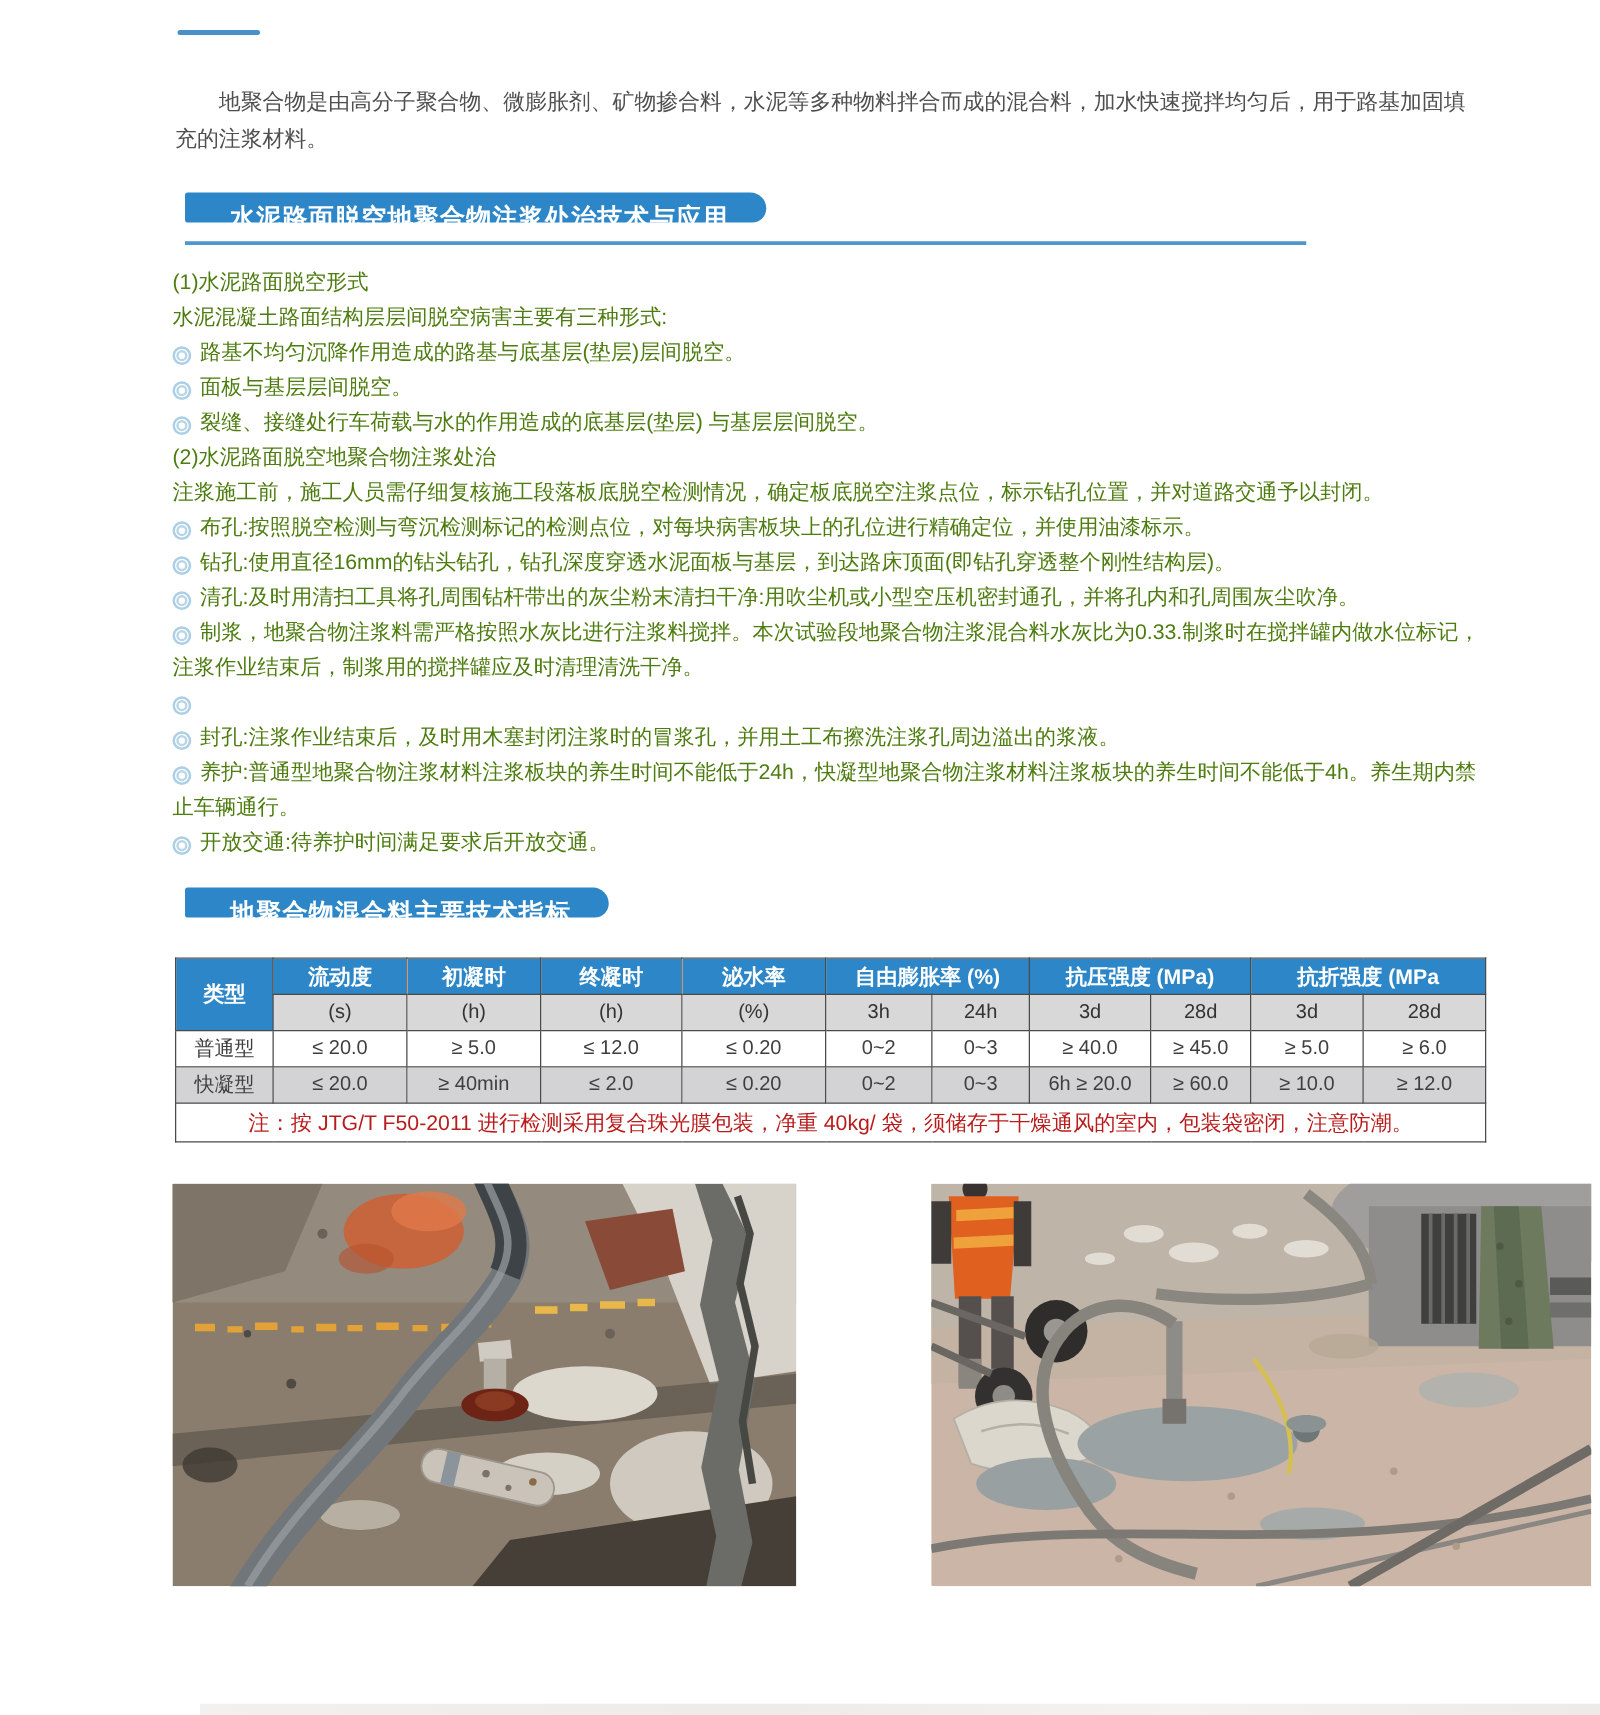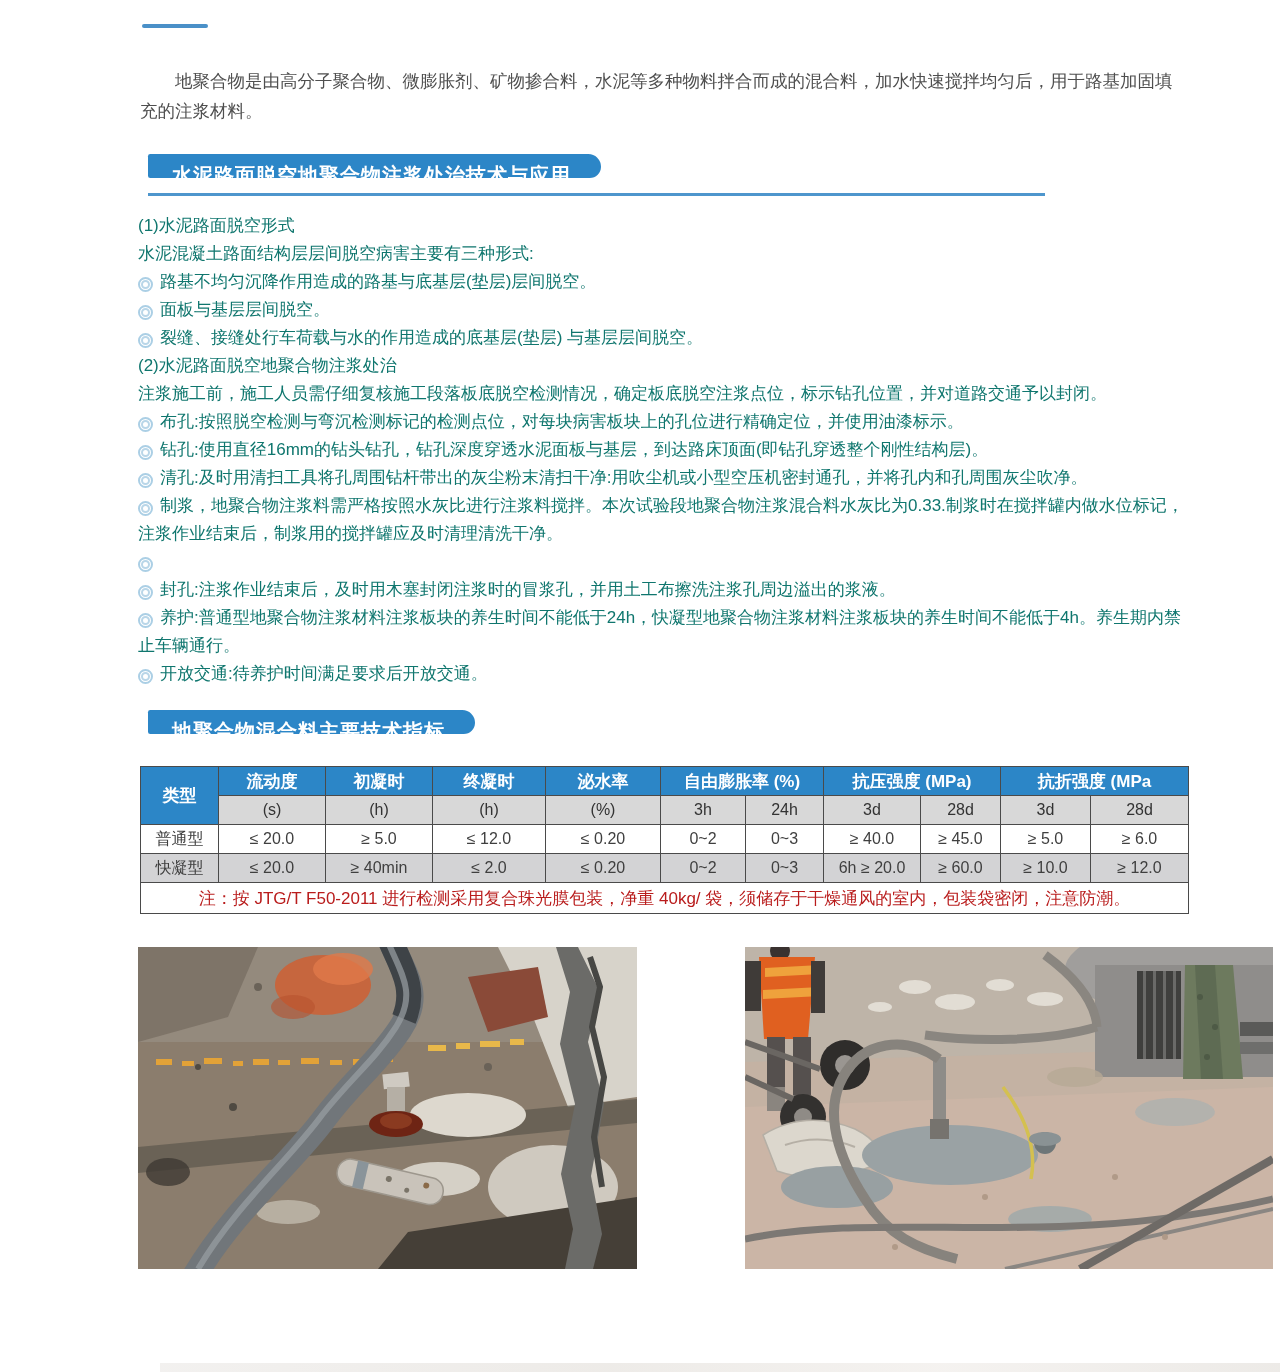--- a/index.html
+++ b/index.html
@@ -31,26 +31,26 @@
   .banner-line {
     position:absolute; left:8px; top:39px;
     width:897px; height:3px; background:#4e96cd;
   }
   .banner-tab {
     position:absolute; left:8px; top:0;
     display:inline-block;
     background:#2c86c7; color:#ffffff;
     font-size:20px; font-weight:bold; letter-spacing:1px;
     line-height:42px; height:24px;
-    padding:0 30px 0 24px;
+    padding:0 30px 0 36px;
     border-radius:3px 17px 15px 3px;
     z-index:2;
   }
   .body-text { margin:16px 88px 0 138px; }
-  .para { font-size:17px; line-height:28px; color:#0f766e; }
+  .para { font-size:17px; line-height:28px; color:#4d7c0f; }
   .bullet {
     display:inline-flex; align-items:center; justify-content:center;
     width:15px; height:15px; border-radius:50%;
     border:2px solid #abcfe5;
     margin-right:7px; vertical-align:-2px;
   }
   .bullet::after {
     content:""; display:block;
     width:5px; height:5px; border-radius:50%;
     border:2px solid #b9d6e8;

